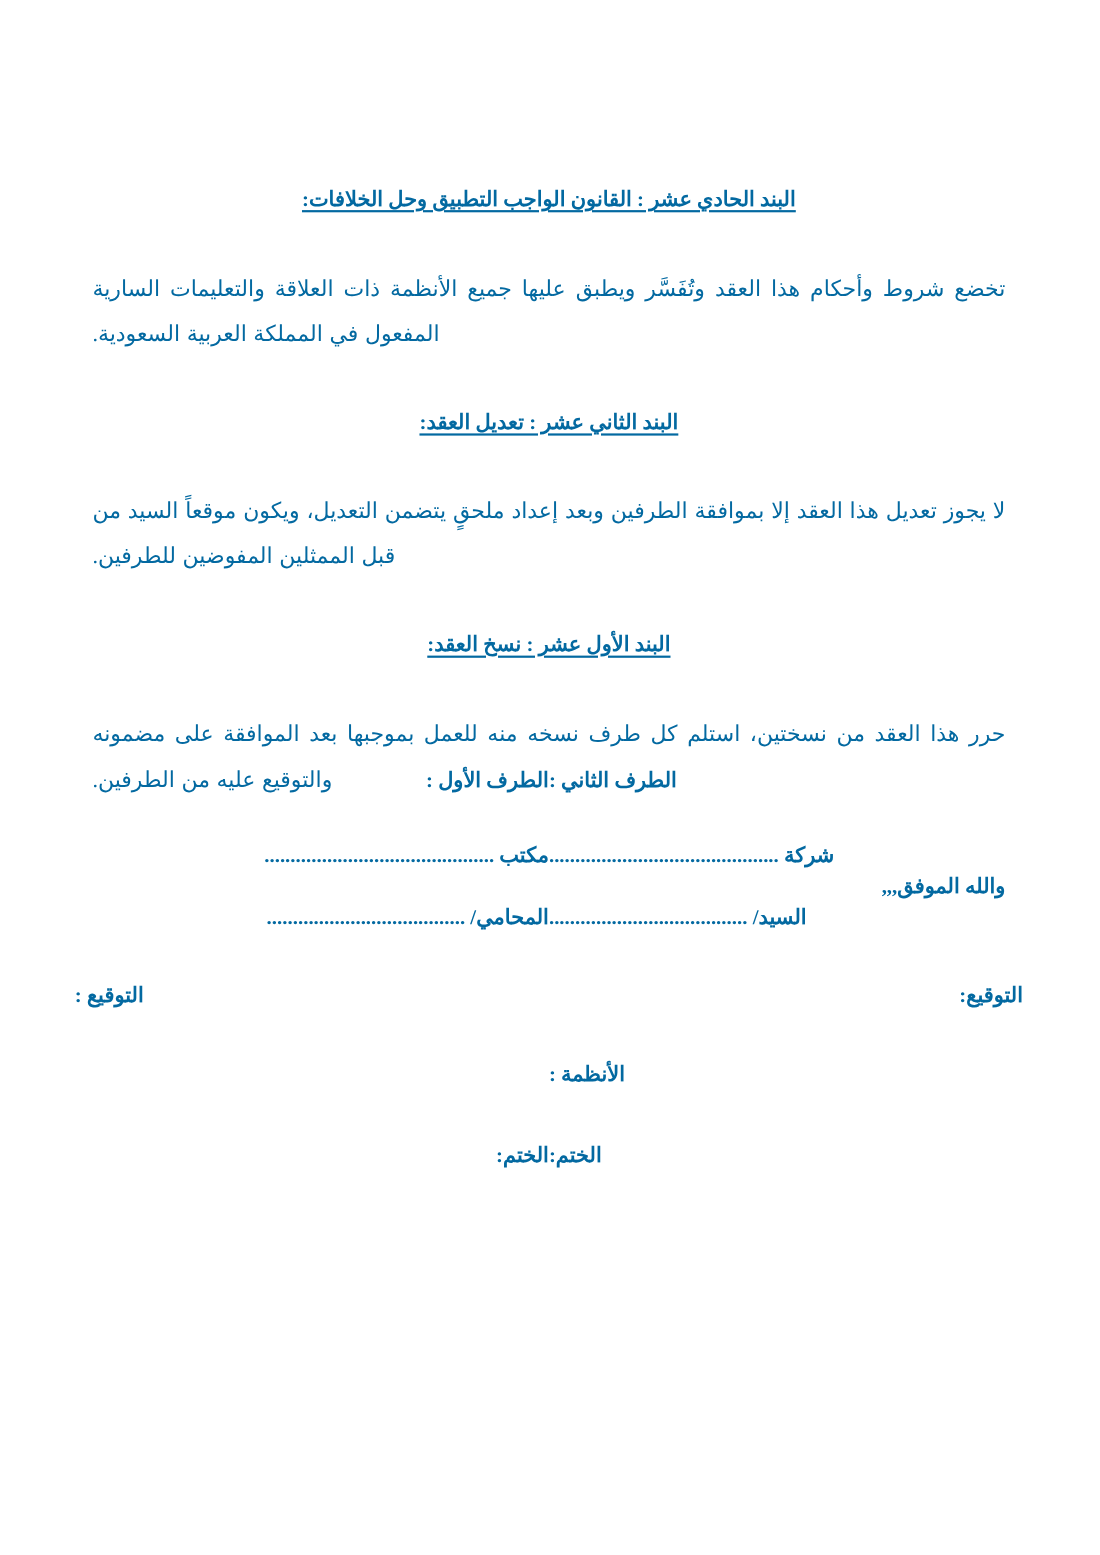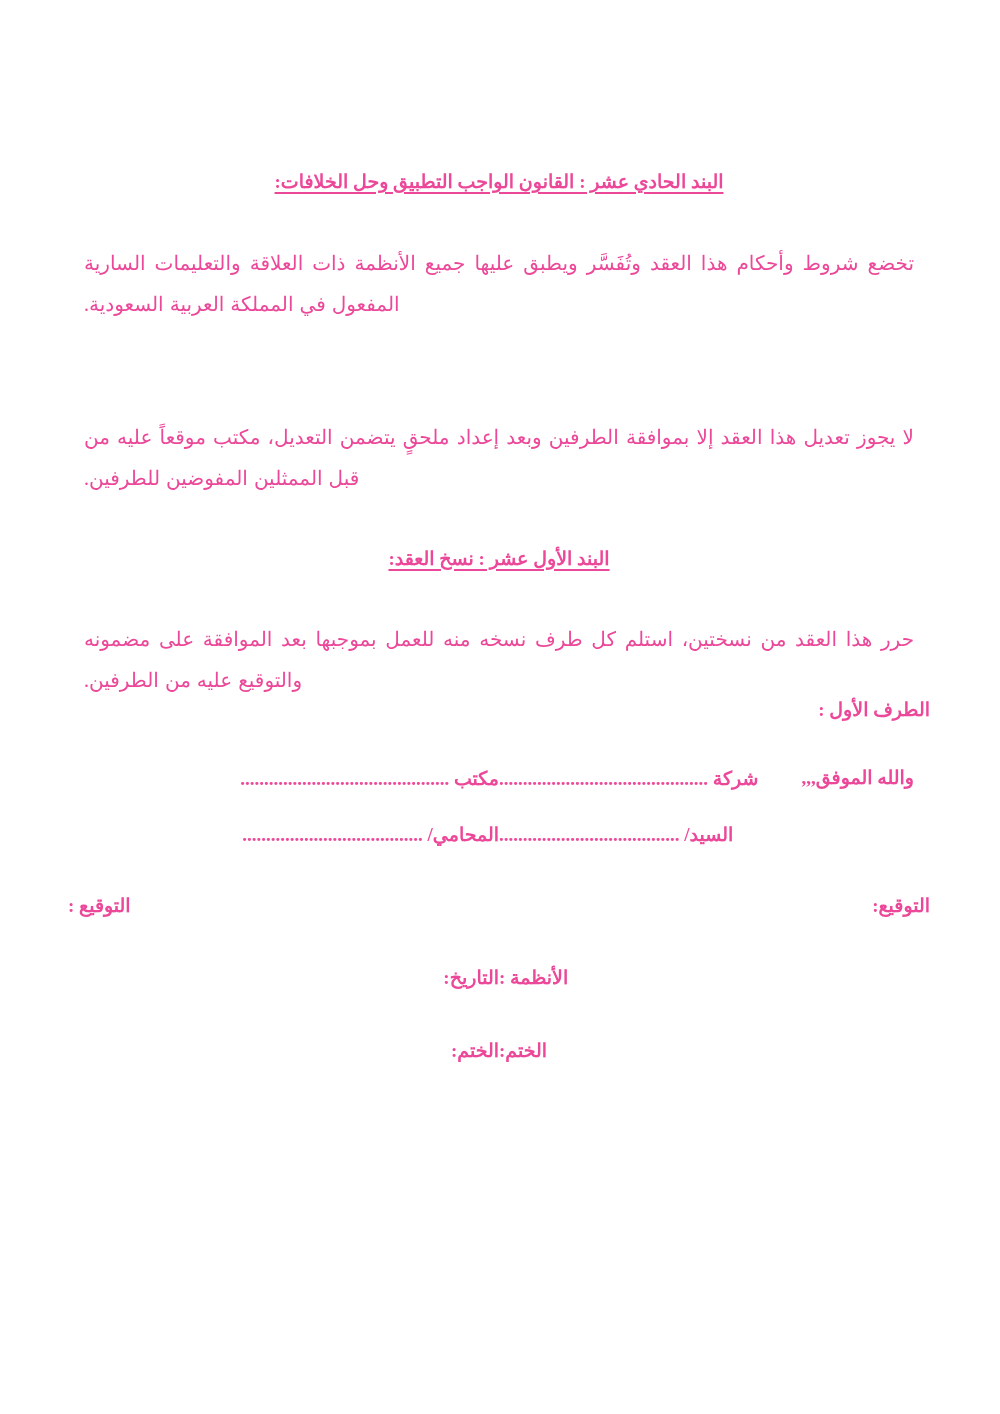--- a/index.html
+++ b/index.html
@@ -9,21 +9,21 @@
   }
 
   .page {
     position: relative;
     width: 1000px;
     height: 1414px;
     background: #ffffff;
     margin: 0 auto;
     overflow: hidden;
     font-family: "Liberation Serif", "DejaVu Serif", serif;
-    color: #ec4899;
+    color: #0369a1;
     direction: rtl;
   }
 
   
   .content {
     position: absolute;
     top: 168px;
     right: 70px;
     left: 68px;
     direction: rtl;
@@ -128,57 +128,58 @@
 
 <div class="page">
 
   <div class="content">
 
     <p class="clause-heading"><span class="uline">البند الحادي عشر : القانون الواجب التطبيق وحل الخلافات:</span></p>
     <div class="gap-after-heading"></div>
     <p class="clause-body">تخضع شروط وأحكام هذا العقد وتُفَسَّر ويطبق عليها جميع الأنظمة ذات العلاقة والتعليمات السارية المفعول في المملكة العربية السعودية.</p>
     <div class="gap-after-body"></div>
 
+    <p class="clause-heading"><span class="uline">البند الثاني عشر : تعديل العقد:</span></p>
     <div class="gap-after-heading"></div>
-    <p class="clause-body">لا يجوز تعديل هذا العقد إلا بموافقة الطرفين وبعد إعداد ملحقٍ يتضمن التعديل، مكتب موقعاً عليه من قبل الممثلين المفوضين للطرفين.</p>
+    <p class="clause-body">لا يجوز تعديل هذا العقد إلا بموافقة الطرفين وبعد إعداد ملحقٍ يتضمن التعديل، ويكون موقعاً السيد من قبل الممثلين المفوضين للطرفين.</p>
     <div class="gap-after-body"></div>
 
     <p class="clause-heading"><span class="uline">البند الأول عشر : نسخ العقد:</span></p>
     <div class="gap-after-heading"></div>
     <p class="clause-body">حرر هذا العقد من نسختين، استلم كل طرف نسخه منه للعمل بموجبها بعد الموافقة على مضمونه والتوقيع عليه من الطرفين.</p>
     <div class="gap-after-body"></div>
 
     <p class="blessing">والله الموفق,,,</p>
 
   </div>
 
   <div class="sig-block">
 
     <div class="sig-row row-parties">
+      <div class="sig-col left">الطرف الثاني :</div>
       <div class="sig-col right">الطرف الأول :</div>
     </div>
 
     <div class="sig-row row-entity">
       <div class="sig-col left"><span class="label">شركة</span> <span class="leader">............................................</span></div>
       <div class="sig-col right"><span class="label">مكتب</span> <span class="leader">............................................</span></div>
     </div>
 
     <div class="sig-row row-person">
       <div class="sig-col left"><span class="label">السيد/</span> <span class="leader">......................................</span></div>
       <div class="sig-col right"><span class="label">المحامي/</span> <span class="leader">......................................</span></div>
     </div>
 
     <div class="sig-row row-signature">
       <div class="sig-col right">التوقيع:</div>
       <div class="sig-col left">التوقيع :</div>
     </div>
 
     <div class="sig-row row-date">
       <div class="sig-col left">الأنظمة :</div>
-      <div class="sig-col right">التاريخ:</div>
     </div>
 
     <div class="sig-row row-seal">
       <div class="sig-col left">الختم:</div>
       <div class="sig-col right">الختم:</div>
     </div>
 
   </div>
 
 </div>

